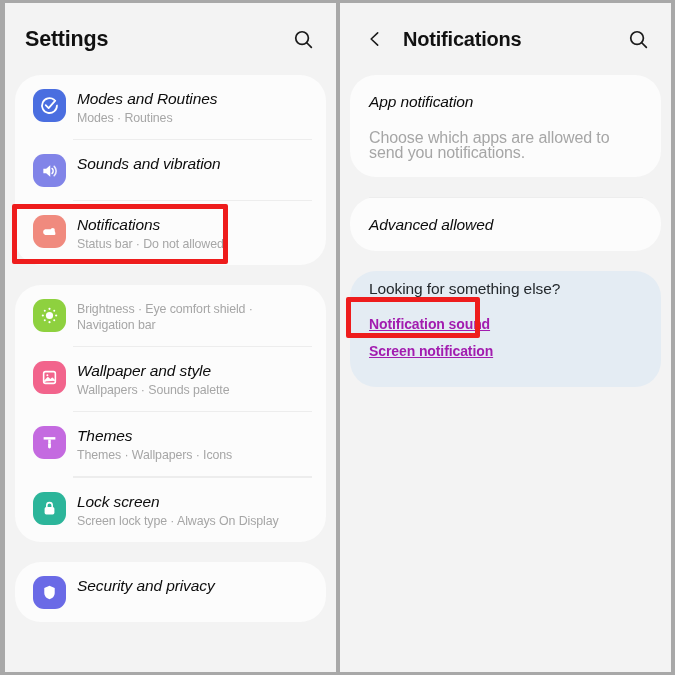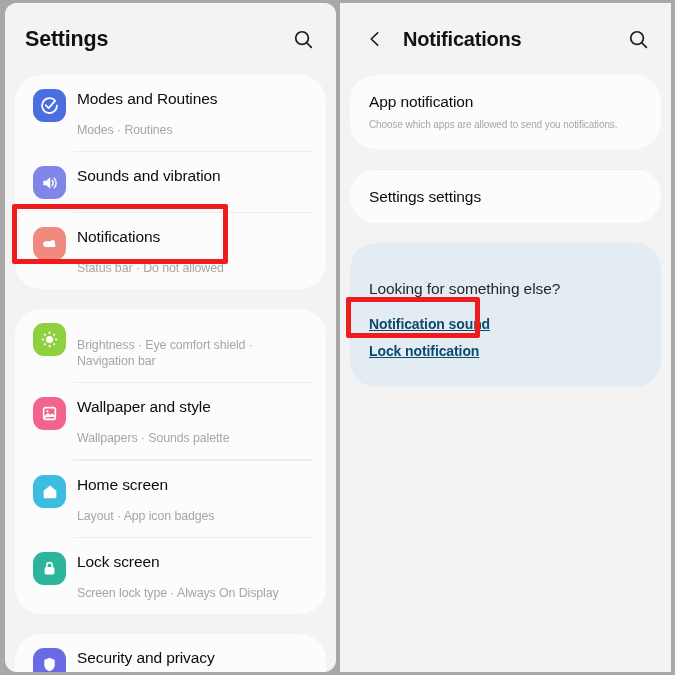--- a/index.html
+++ b/index.html
@@ -24,21 +24,20 @@
   
   .panel {
     position: relative;
     background: #f3f3f3;
     overflow: hidden;
   }
   #panel-left {
     width: 331px;
     height: 669px;
     margin: 3px 0 0 5px;
-    border-radius: 12px;
   }
   #panel-right {
     width: 331px;
     height: 669px;
     margin: 3px 0 0 4px;
   }
 
   
   .hdr {
     height: 72px;
@@ -77,26 +76,27 @@
     padding: 13px 14px 13px 9px;
     position: relative;
   }
   .row .texts { flex: 1; min-width: 0; padding-top: 1px; }
 
   .row-title {
     font-size: 15.5px;
     color: #0c0c0c;
     line-height: 19px;
     letter-spacing: -0.1px;
+    font-style: italic;
   }
   .row-sub {
     font-size: 12.4px;
     color: #a6a6a6;
     line-height: 16px;
-    margin-top: 14px;
+    margin-top: 2px;
     letter-spacing: -0.1px;
   }
 
   .sep {
     height: 1px;
     background: #ededed;
     margin-left: 58px;
     margin-right: 14px;
   }
 
@@ -111,45 +111,45 @@
     justify-content: center;
   }
   .app-icon svg { display:block; }
 
   
   .srow {
     padding: 17px 18px 17px 19px;
   }
   .srow .row-title { font-size: 15.5px; }
   .srow .row-sub {
-    font-size: 10px; color: #a6a6a6;
-    line-height: 15px; margin-top: 6px;
+    font-size: 16px; color: #a6a6a6;
+    line-height: 15px; margin-top: 19px;
   }
   .sep-flat {
     height: 1px; background: #ededed;
     margin: 0 18px 0 19px;
   }
 
   
   .info-card {
     background: #e4ecf3;
     border-radius: 26px;
     margin: 20px 10px 0 10px;
-    padding: 36px 19px 22px 19px;
+    padding: 8px 19px 22px 19px;
   }
   .info-title {
     font-size: 15.5px;
     color: #23282c;
     line-height: 20px;
     margin-bottom: 12px;
     letter-spacing: -0.1px;
   }
   .info-link {
     font-size: 14px;
-    color: #0c4a6e;
+    color: #a21caf;
     font-weight: bold;
     line-height: 27px;
     letter-spacing: -0.1px;
     display: block;
   }
 
   
   .annot {
     position: absolute;
     border: 5px solid #ee1c1c;
@@ -249,33 +249,35 @@
             <circle cx="9.3" cy="9.1" r="1.25" fill="#ffffff" stroke="none"></circle>
           </svg>
         </div>
         <div class="texts">
           <div class="row-title">Wallpaper and style</div>
           <div class="row-sub">Wallpapers  ·  Sounds palette</div>
         </div>
       </div>
       <div class="sep"></div>
 
-      <div class="sep"></div>
-
-      <div class="row">
-        <div class="app-icon" style="background:#3bbde0">
-          <svg width="20" height="20" viewBox="0 0 24 24" fill="#ffffff">
-            <path d="M12 4.3 4.4 10.6v8.1a.9.9 0 0 0 .9.9h13.4a.9.9 0 0 0 .9-.9v-8.1z"></path>
-          </svg>
-        </div>
-        <div class="texts">
-          <div class="row-title">Home screen</div>
-          <div class="row-sub">Layout  ·  App icon badges</div>
-        </div>
-      </div>
+      <div class="row">
+        <div class="app-icon" style="background:#c46ae0">
+          <svg width="19" height="19" viewBox="0 0 24 24" fill="#ffffff">
+            <path d="M4.6 5.2h14.8v3.1H4.6z" rx="1"></path>
+            <path d="M10.4 8.3h3.2v5.1h-3.2z"></path>
+            <path d="M10.2 13.4h3.6v4.4a1.8 1.8 0 0 1-3.6 0z"></path>
+          </svg>
+        </div>
+        <div class="texts">
+          <div class="row-title">Themes</div>
+          <div class="row-sub">Themes  ·  Wallpapers  ·  Icons</div>
+        </div>
+      </div>
+      <div class="sep"></div>
+
       <div class="sep"></div>
 
       <div class="row">
         <div class="app-icon" style="background:#2cb59a">
           <svg width="19" height="19" viewBox="0 0 24 24" fill="#ffffff">
             <path d="M7.6 10.2V8a4.4 4.4 0 0 1 8.8 0v2.2h-2V8a2.4 2.4 0 0 0-4.8 0v2.2z"></path>
             <rect x="5.8" y="10.2" width="12.4" height="9.4" rx="2.2"></rect>
           </svg>
         </div>
         <div class="texts">
@@ -322,26 +324,26 @@
       <div class="srow">
         <div class="row-title">App notification</div>
         <div class="row-sub">Choose which apps are allowed to send you notifications.</div>
       </div>
     </div>
 
 
     <div class="card">
       <div class="sep-flat"></div>
       <div class="srow">
-        <div class="row-title">Settings settings</div>
+        <div class="row-title">Advanced allowed</div>
       </div>
     </div>
 
     <div class="info-card">
       <div class="info-title">Looking for something else?</div>
       <a class="info-link" href="#">Notification sound</a>
-      <a class="info-link" href="#">Lock notification</a>
+      <a class="info-link" href="#">Screen notification</a>
     </div>
 
     <div class="annot" style="left:6px; top:294px; width:134px; height:41px;"></div>
   </div>
 
 </div>
 
 </body></html>

